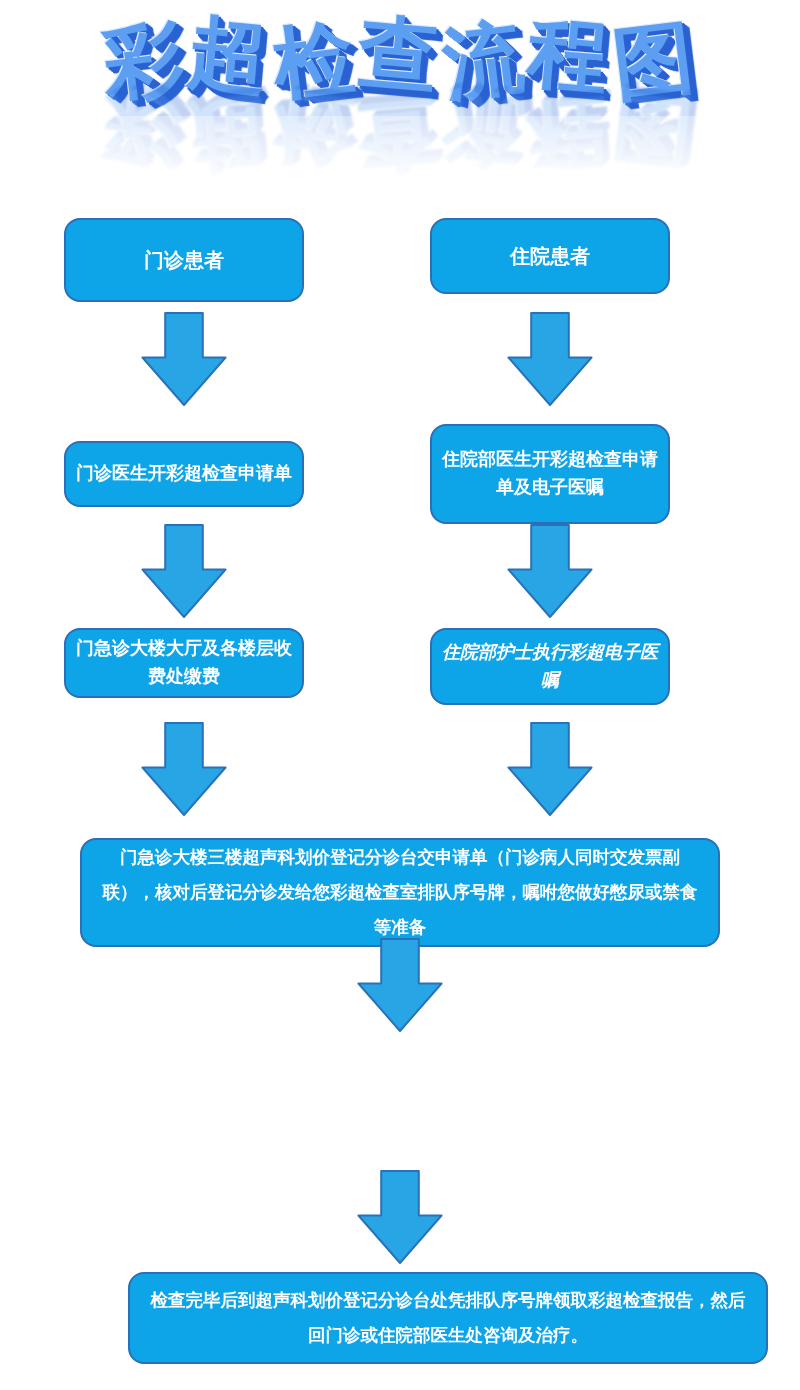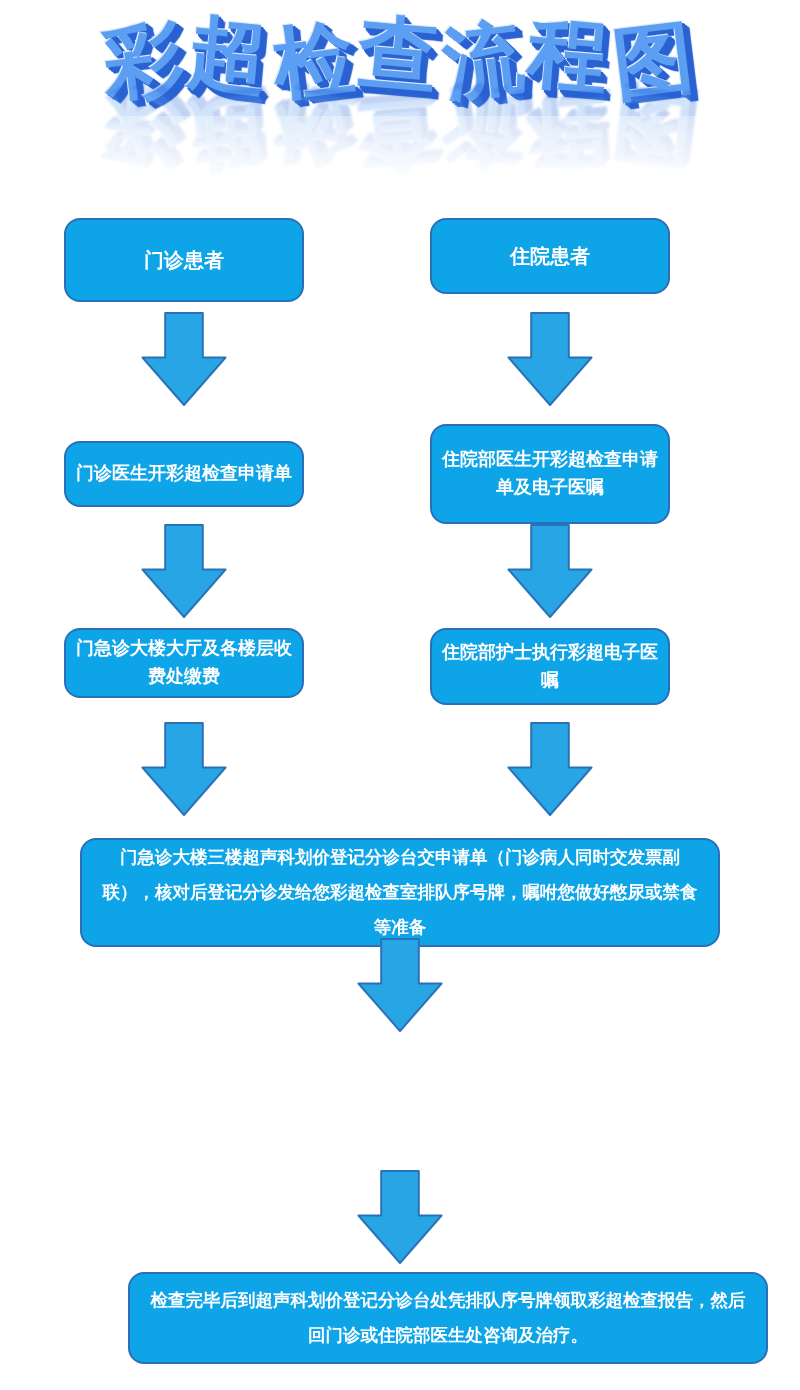--- a/index.html
+++ b/index.html
@@ -46,21 +46,21 @@
   }
   .small{width:240px;font-size:18px;line-height:1.55;padding:6px 10px;}
   .head{font-size:20px;}
   .wide{left:80px;width:640px;font-size:17.5px;line-height:2.0;padding:0 16px;}
 
   .pos-l1{left:64px; top:218px;height:84px;}
   .pos-r1{left:430px;top:218px;height:76px;}
   .pos-l2{left:64px; top:426px;height:66px;margin-top:15px;}
   .pos-r2{left:430px;top:424px;height:100px;align-items:center;}
   .pos-l3{left:64px; top:628px;height:70px;}
-  .pos-r3{left:430px;top:628px;height:77px;}
+  .pos-r3{left:430px;top:628px;height:77px;font-style:italic;}
   .pos-m1{top:838px; min-height:94px;}
   .pos-m2{top:1048px;min-height:118px;}
   .pos-m3{top:1272px;min-height:92px;margin-left:48px;}
 
   
   .arrow{position:absolute;width:92px;height:95px;}
   .a-l1{left:138px;top:312px;}
   .a-r1{left:504px;top:312px;}
   .a-l2{left:138px;top:524px;}
   .a-r2{left:504px;top:524px;}

